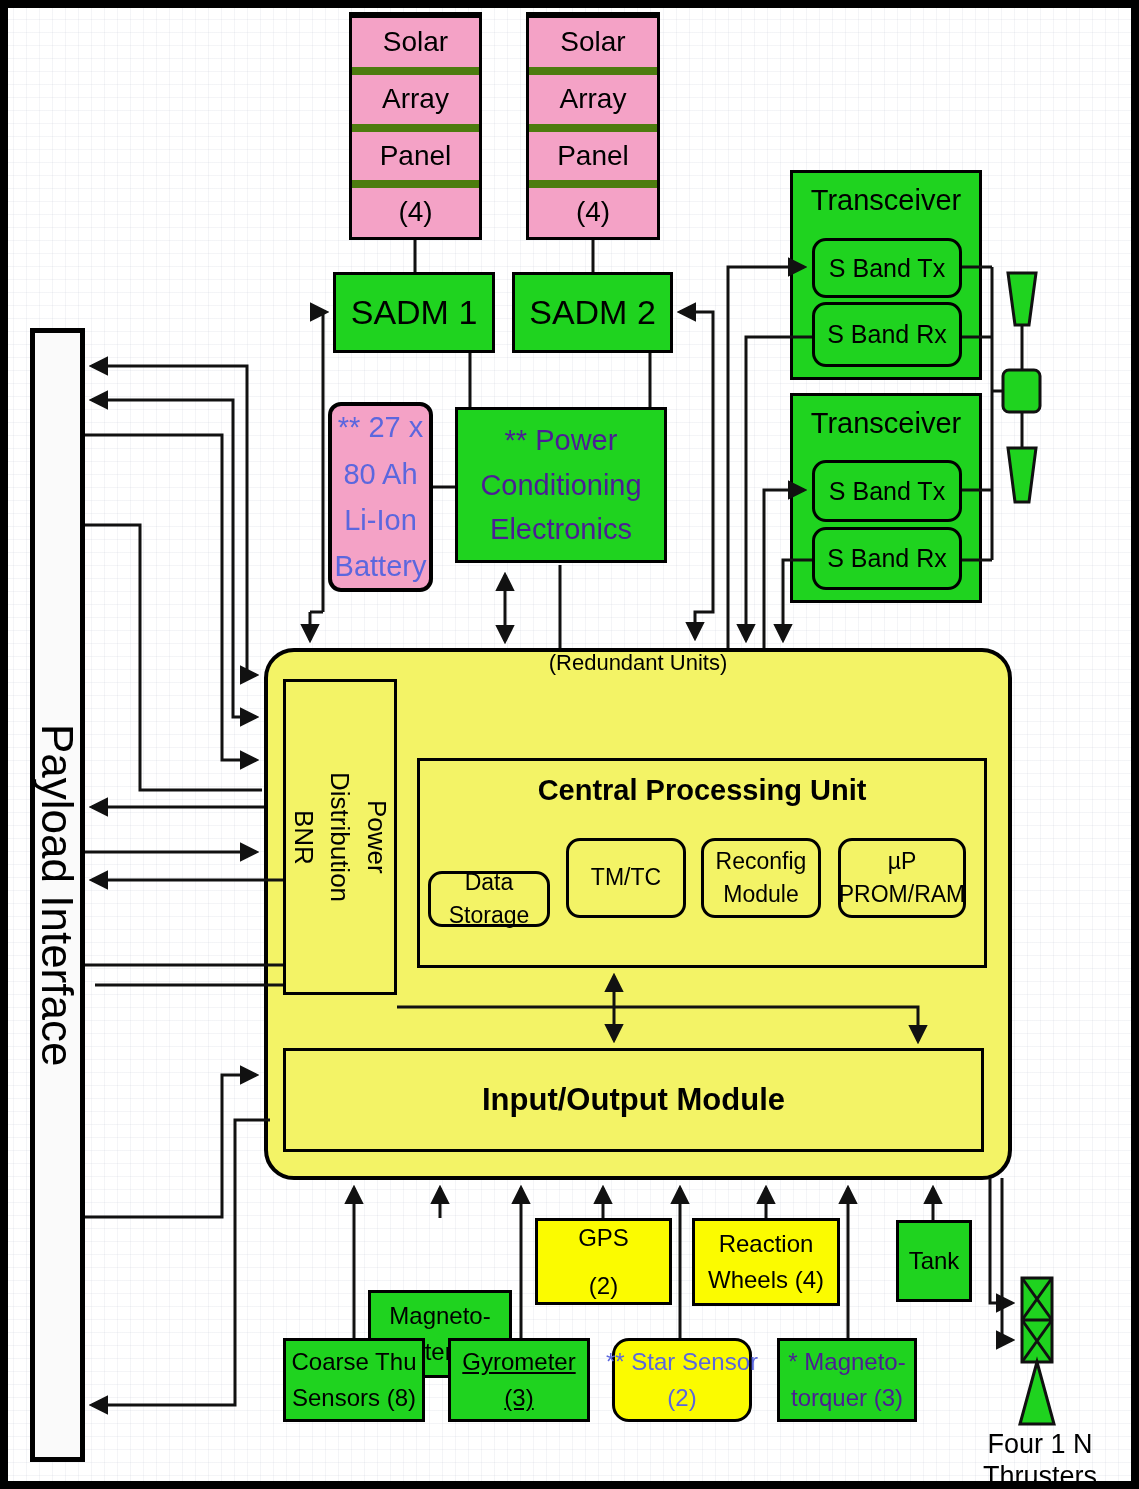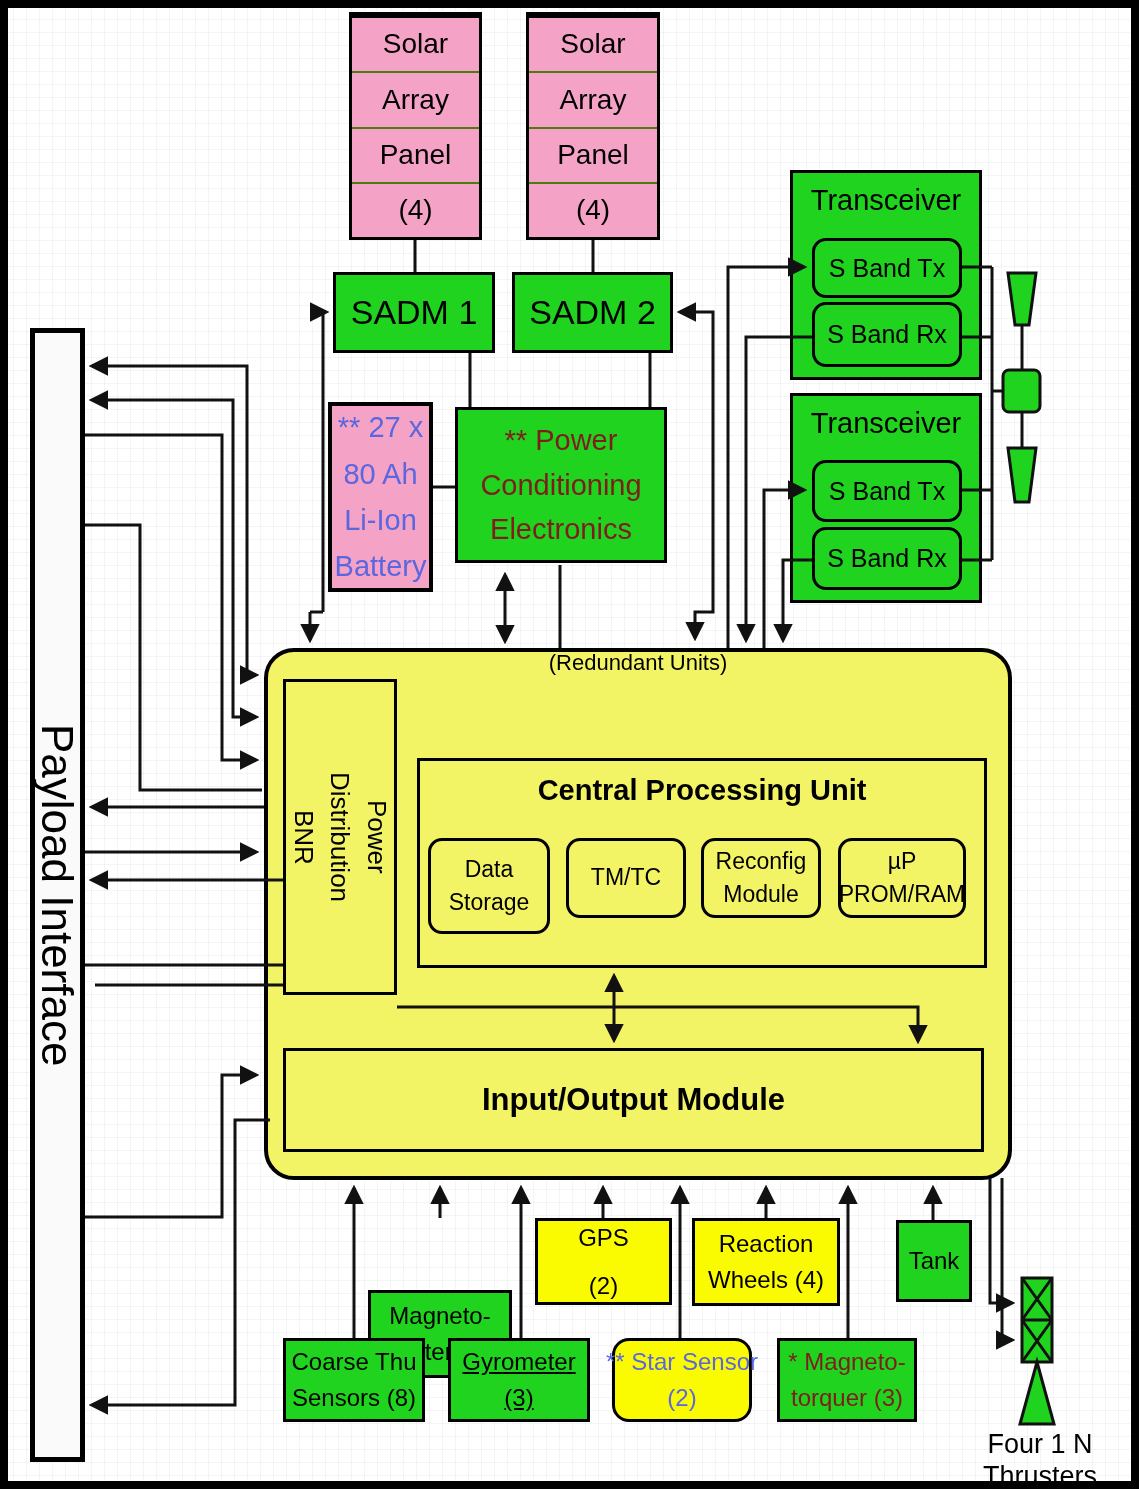--- a/index.html
+++ b/index.html
@@ -15,25 +15,25 @@
     position:absolute;box-sizing:border-box;border:3px solid #000;
     display:flex;flex-direction:column;align-items:center;justify-content:center;
     text-align:center;color:#000;line-height:1.45;z-index:2;
   }
   .green{background:#1fd31f;}
   .pink{background:#f4a2c6;}
   .pale{background:#f3f366;}
   .bright{background:#fbfb00;}
   .white{background:#fafafa;}
   .periwinkle{color:#5b67de;}
-  .teal{color:#7f1d1d;}
+  .teal{color:#4c1d95;}
   .vert{writing-mode:vertical-rl;text-orientation:mixed;}
   .nowrap{white-space:nowrap;}
   .rounded{border-radius:14px;}
-  .panel-cell{flex:1;width:100%;display:flex;align-items:center;justify-content:center;border-bottom:2px solid #4d7c0f;box-sizing:border-box;font-size:28px;}
+  .panel-cell{flex:1;width:100%;display:flex;align-items:center;justify-content:center;border-bottom:8px solid #4d7c0f;box-sizing:border-box;font-size:28px;}
   .panel-cell:last-child{border-bottom:none;}
   .sensor{font-size:24px;line-height:1.5;}
   svg.wires{position:absolute;left:0;top:0;z-index:10;pointer-events:none;overflow:visible;}
   .dhu-header{position:absolute;left:264px;top:652px;width:748px;text-align:center;z-index:3;}
   .dhu-title{font-size:30px;font-weight:bold;}
   .dhu-sub{font-size:22px;margin-top:-2px;}
   .cpu-title{position:absolute;top:8px;left:0;width:100%;text-align:center;font-size:29px;font-weight:bold;}
 </style>
 </head>
 <body>
@@ -53,21 +53,21 @@
   <div class="box pink" style="left:526px;top:12px;width:134px;height:228px;border-top-width:6px;padding:0;justify-content:stretch;">
     <div class="panel-cell">Solar</div>
     <div class="panel-cell">Array</div>
     <div class="panel-cell">Panel</div>
     <div class="panel-cell">(4)</div>
   </div>
 
   <div class="box green" style="left:333px;top:272px;width:162px;height:81px;font-size:34px;">SADM 1</div>
   <div class="box green" style="left:512px;top:272px;width:161px;height:81px;font-size:34px;">SADM 2</div>
 
-  <div class="box pink periwinkle" style="left:328px;top:402px;width:105px;height:190px;border-width:4px;font-size:29px;line-height:1.6;">
+  <div class="box pink periwinkle" style="left:328px;top:402px;width:105px;height:190px;border-width:4px;font-size:29px;line-height:1.6;border-radius:13px;">
     <span class="nowrap">** 27 x</span>
     <span class="nowrap">80 Ah</span>
     <span class="nowrap">Li-Ion</span>
     <span class="nowrap">Battery</span>
   </div>
 
   <div class="box green teal" style="left:455px;top:407px;width:212px;height:156px;font-size:29px;line-height:1.55;">
     <span>** Power</span>
     <span>Conditioning</span>
     <span>Electronics</span>
@@ -94,21 +94,21 @@
     <div class="vert" style="font-size:26px;line-height:1.4;">
       <span style="display:block;">Power</span>
       <span style="display:block;">Distribution</span>
       <span style="display:block;">BNR</span>
     </div>
   </div>
 
   <div class="box pale" style="left:417px;top:758px;width:570px;height:210px;z-index:3;justify-content:flex-start;">
     <div class="cpu-title">Central Processing Unit</div>
   </div>
-  <div class="box pale rounded nowrap" style="left:428px;top:838px;width:122px;height:96px;font-size:23px;z-index:4;">
+  <div class="box pale rounded nowrap" style="left:428px;top:871px;width:122px;height:56px;font-size:23px;z-index:4;">
     <span>Data</span>
     <span>Storage</span>
   </div>
   <div class="box pale rounded nowrap" style="left:566px;top:838px;width:120px;height:80px;font-size:23px;z-index:4;">
     <span>TM/TC</span>
     <span></span>
   </div>
   <div class="box pale rounded nowrap" style="left:701px;top:838px;width:120px;height:80px;font-size:23px;z-index:4;">
     <span>Reconfig</span>
     <span>Module</span>

